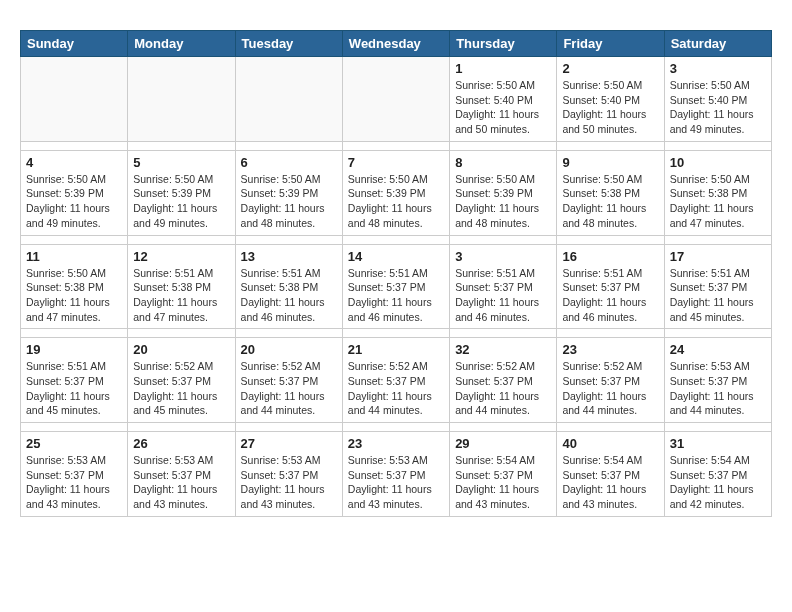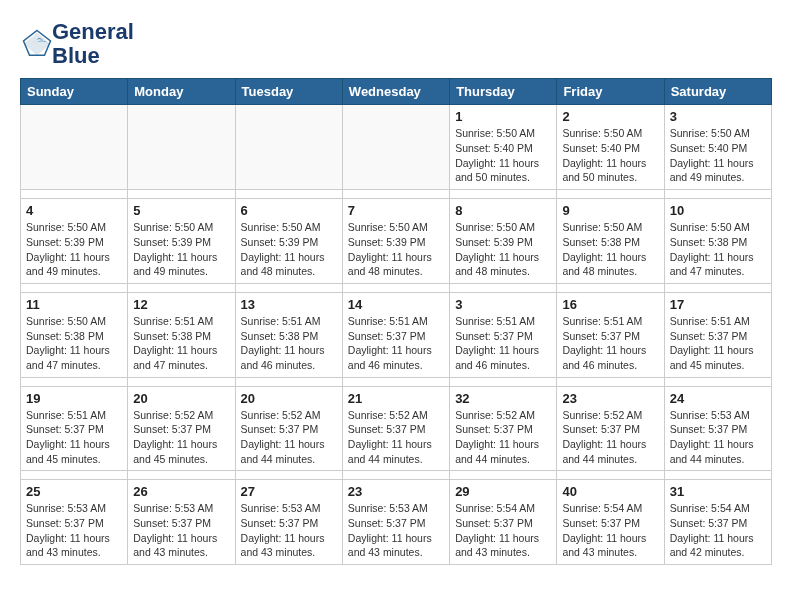--- a/index.html
+++ b/index.html
@@ -86,34 +86,20 @@
       height: 6px;
       background: #e8e8e8;
       border: 1px solid #ccc;
       padding: 0;
     }
   </style>
 </head>
 <body>
 
 <div class="header">
-  <div class="logo">
-    <svg class="logo-icon" viewBox="0 0 40 40" xmlns="http://www.w3.org/2000/svg">
-      <polygon points="20,5 38,20 20,35 2,20" fill="#2a6496" opacity="0.15"></polygon>
-      <polygon points="20,2 38,16 30,35 10,35 2,16" fill="none" stroke="#2a6496" stroke-width="2"></polygon>
-      <path d="M15,20 Q20,10 28,15 Q22,8 15,20Z" fill="#2a6496"></path>
-      <path d="M20,18 Q28,12 35,20 Q30,14 20,18Z" fill="#4a90c4"></path>
-    </svg>
-    <div>
-      <div class="logo-text">
-        <span>General</span><br>
-        <span>Blue</span>
-      </div>
-    </div>
-  </div>
   <div class="title-area">
   </div>
 </div>
 
 <table class="calendar-table">
   <thead>
     <tr>
     <th>Sunday</th>
         <th>Monday</th>
         <th>Tuesday</th>

